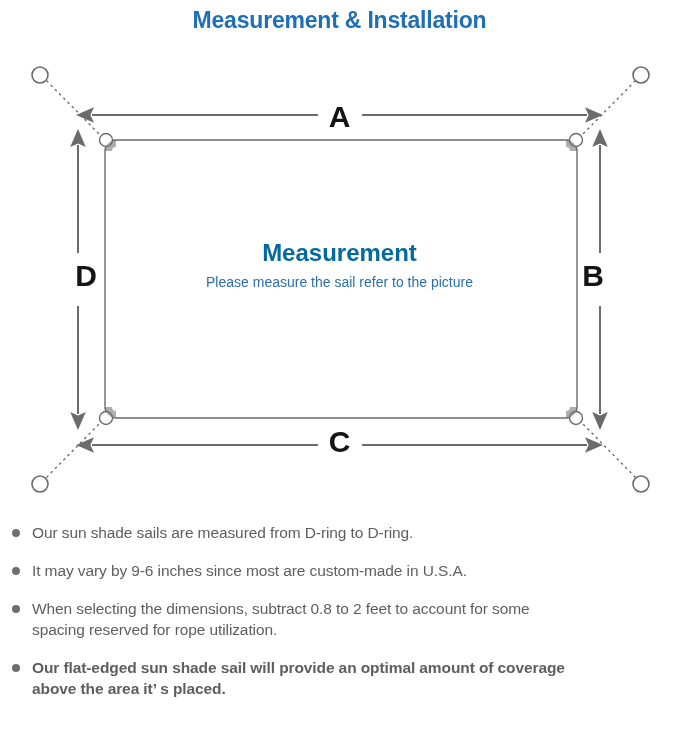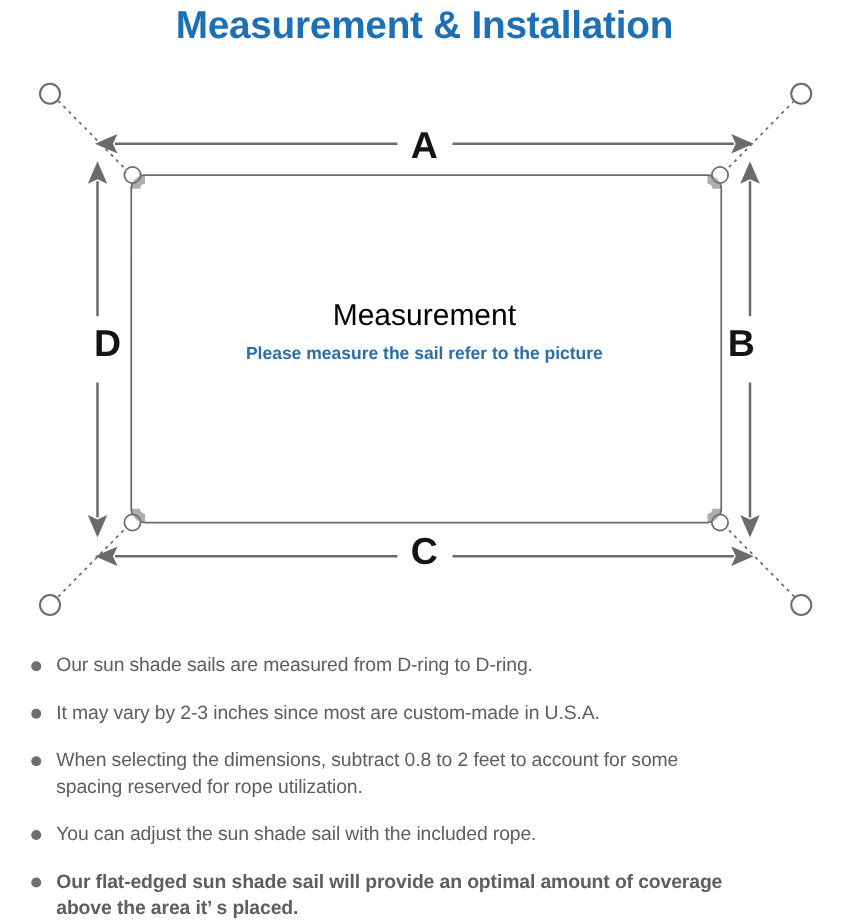--- a/index.html
+++ b/index.html
@@ -16,21 +16,21 @@
     overflow: hidden;
   }
 
   
   .title {
     position: absolute;
     top: 0px;
     left: 0;
     width: 679px;
     text-align: center;
-    font-size: 31px;
+    font-size: 23px;
     font-weight: bold;
     color: #1f6fb5;
     letter-spacing: -0.2px;
     line-height: 40px;
     white-space: nowrap;
   }
 
   
   .diagram {
     position: absolute;
@@ -59,39 +59,38 @@
 
   .center-block {
     position: absolute;
     left: 0;
     top: 190px;
     width: 679px;
     text-align: center;
   }
   .center-title {
     font-size: 24px;
-    font-weight: normal;
-    color: #000000;
+    font-weight: bold;
+    color: #0369a1;
     line-height: 30px;
   }
   .center-sub {
     font-size: 14px;
-    font-weight: bold;
+    font-weight: normal;
     color: #2b6fa8;
     line-height: 22px;
     margin-top: 3px;
   }
 
   
   .notes {
     position: absolute;
     left: 0;
     top: 522px;
     width: 574px;
-    margin-left: 13px;
   }
   .note {
     position: relative;
     padding-left: 32px;
     margin-bottom: 17px;
     font-size: 15.5px;
     line-height: 21px;
     color: #5e5e5e;
     letter-spacing: -0.1px;
   }
@@ -167,27 +166,23 @@
   </div>
 </div>
 
 <div class="notes">
   <div class="note">
     <span class="bullet"></span>
     <span class="txt">Our sun shade sails are measured from D-ring to D-ring.</span>
   </div>
   <div class="note">
     <span class="bullet"></span>
-    <span class="txt">It may vary by 2-3 inches since most are custom-made in U.S.A.</span>
+    <span class="txt">It may vary by 9-6 inches since most are custom-made in U.S.A.</span>
   </div>
   <div class="note">
     <span class="bullet"></span>
     <span class="txt">When selecting the dimensions, subtract 0.8 to 2 feet to account for some spacing reserved for rope utilization.</span>
-  </div>
-  <div class="note">
-    <span class="bullet"></span>
-    <span class="txt">You can adjust the sun shade sail with the included rope.</span>
   </div>
   <div class="note">
     <span class="bullet"></span>
     <span class="txt">Our flat-edged sun shade sail will provide an optimal amount of coverage above the area it’ s placed.</span>
   </div>
 </div>
 
 </body></html>

